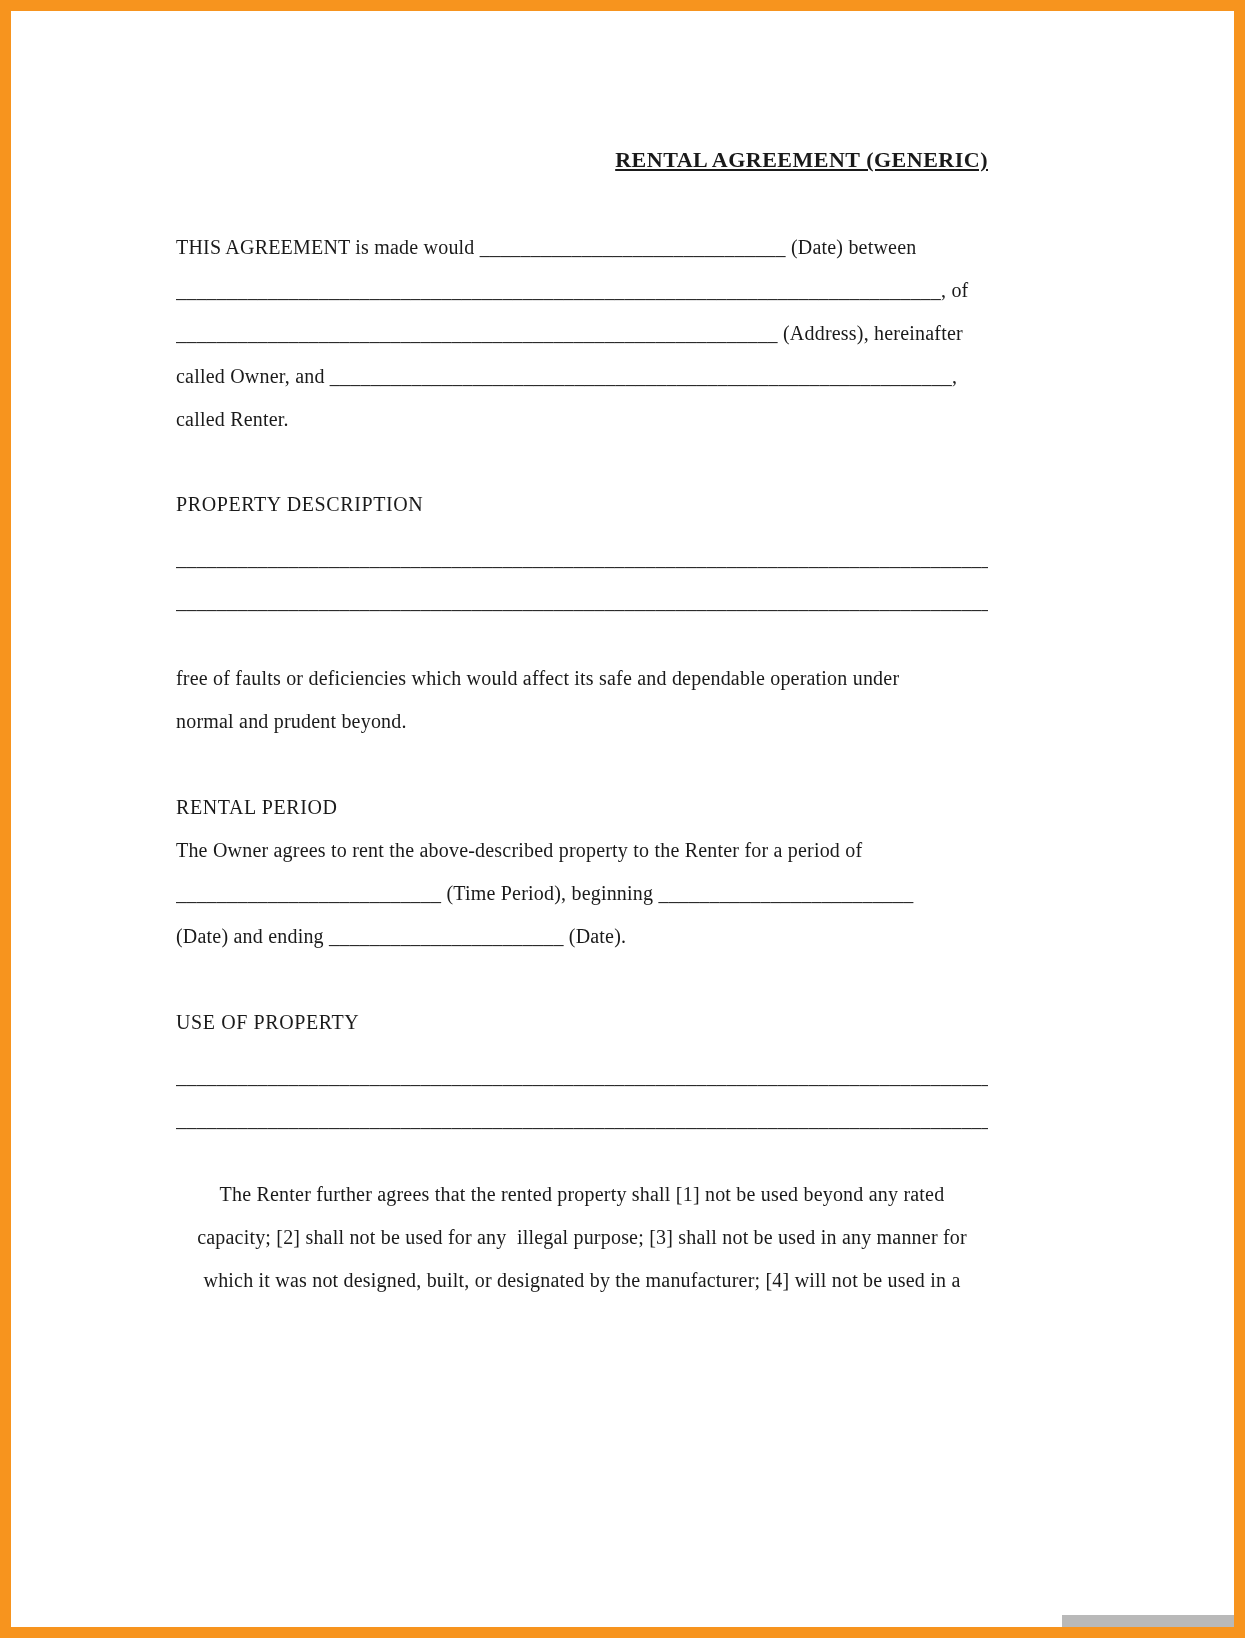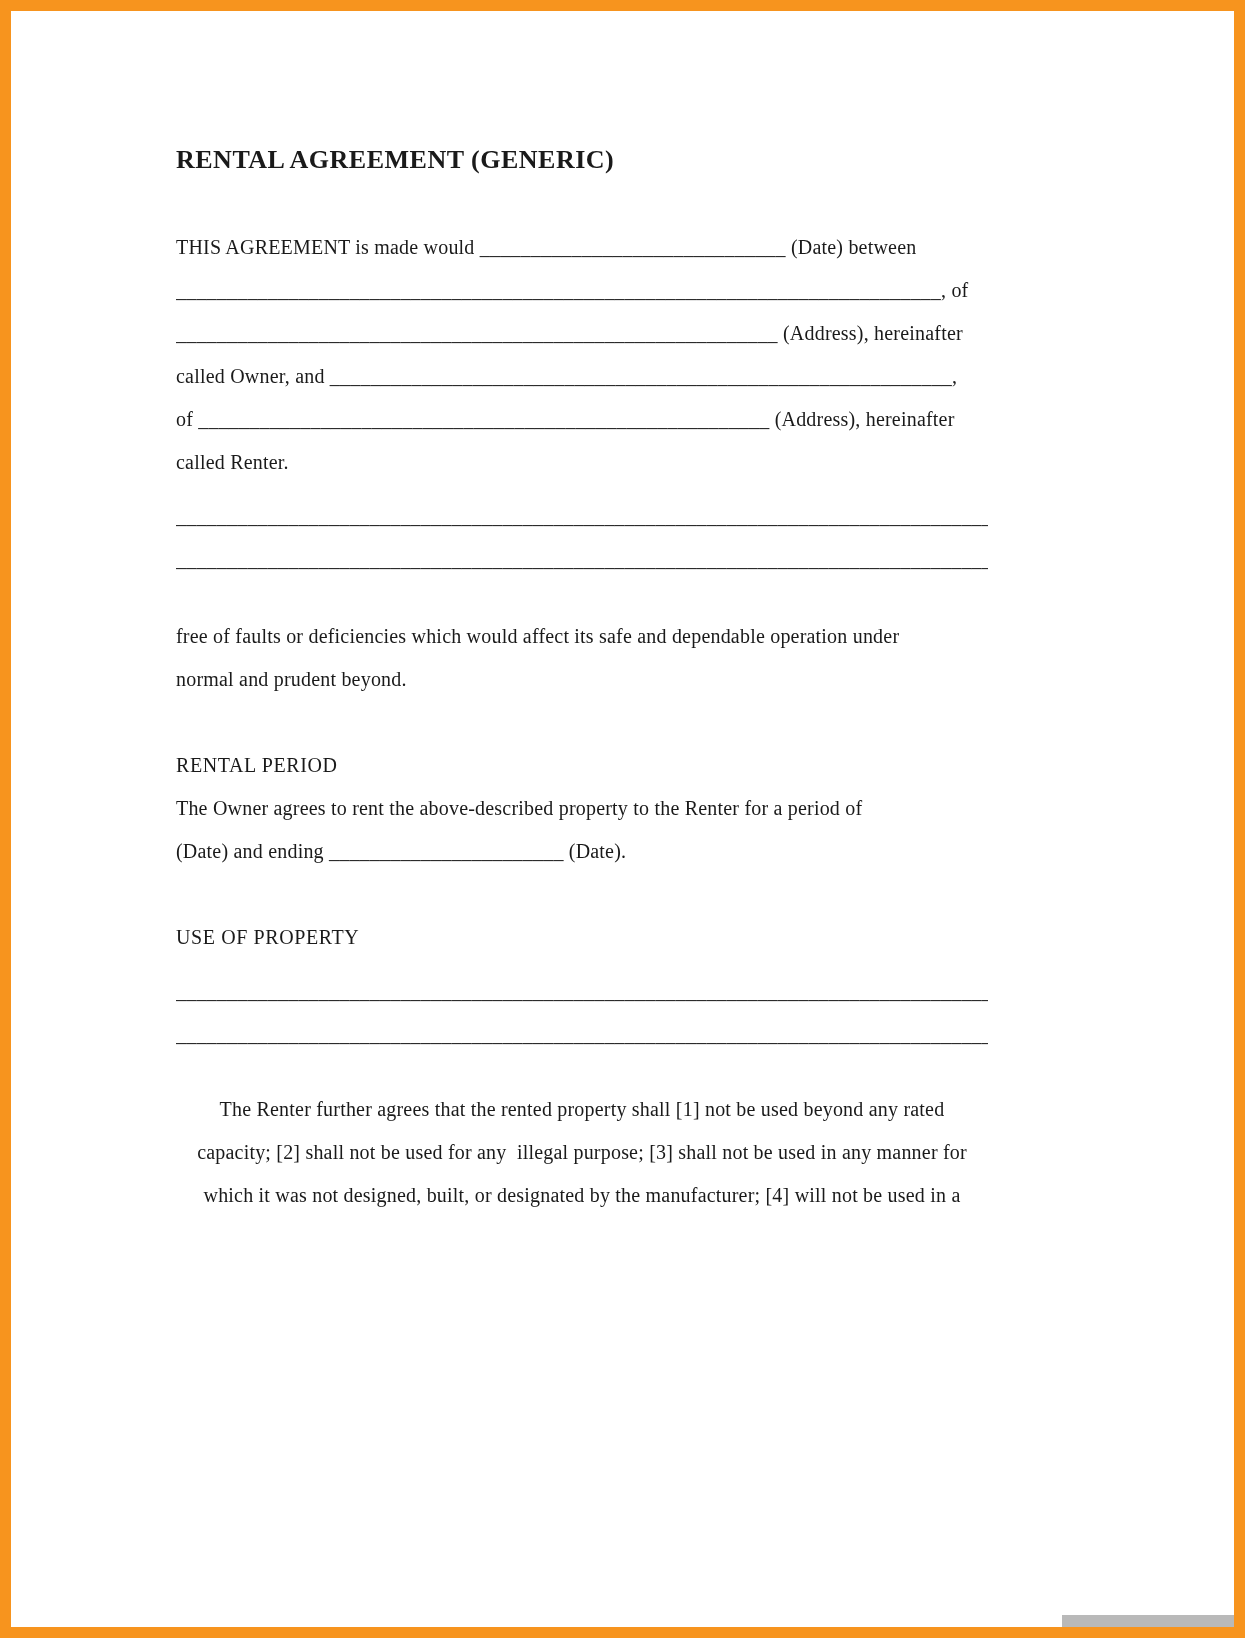--- a/index.html
+++ b/index.html
@@ -18,26 +18,27 @@
     font-family: "Liberation Serif", "DejaVu Serif", serif;
     color: #1a1a1a;
   }
   .content {
     margin-left: 165px;
     width: 812px;
     overflow: hidden;
   }
   .doc-title {
     margin-top: 127px;
-    text-align: left;
-    font-size: 26px;
+    text-align: right;
+    font-size: 22px;
     font-weight: bold;
     letter-spacing: 0.5px;
     line-height: 43px;
     white-space: pre;
+    text-decoration: underline;
   }
   .line {
     font-size: 20px;
     line-height: 43px;
     white-space: pre;
     letter-spacing: 0.2px;
   }
   .heading .line {
     letter-spacing: 0.6px;
   }
@@ -65,41 +66,44 @@
 <div class="frame">
   <div class="content">
 
     <div class="doc-title">RENTAL AGREEMENT (GENERIC)</div>
 
     <div class="intro">
       <div class="line">THIS AGREEMENT is made would ______________________________ (Date) between</div>
       <div class="line">___________________________________________________________________________, of</div>
       <div class="line">___________________________________________________________ (Address), hereinafter</div>
       <div class="line">called Owner, and _____________________________________________________________,</div>
-      <div class="line">of ________________________________________________________ (Address), hereinafter</div>
       <div class="line">called Renter.</div>
     </div>
 
+    <div class="heading heading-pd">
+      <div class="line">PROPERTY DESCRIPTION</div>
+    </div>
 
     <div class="blanks-pd">
       <div class="line">________________________________________________________________________________</div>
       <div class="line">________________________________________________________________________________</div>
     </div>
 
     <div class="para-warr">
       <div class="line">free of faults or deficiencies which would affect its safe and dependable operation under</div>
       <div class="line">normal and prudent beyond.</div>
     </div>
 
     <div class="heading heading-rp">
       <div class="line">RENTAL PERIOD</div>
     </div>
 
     <div class="para-rp">
       <div class="line">The Owner agrees to rent the above-described property to the Renter for a period of</div>
+      <div class="line">__________________________ (Time Period), beginning _________________________</div>
       <div class="line">(Date) and ending _______________________ (Date).</div>
     </div>
 
     <div class="heading heading-up">
       <div class="line">USE OF PROPERTY</div>
     </div>
 
     <div class="blanks-up">
       <div class="line">________________________________________________________________________________</div>
       <div class="line">________________________________________________________________________________</div>

